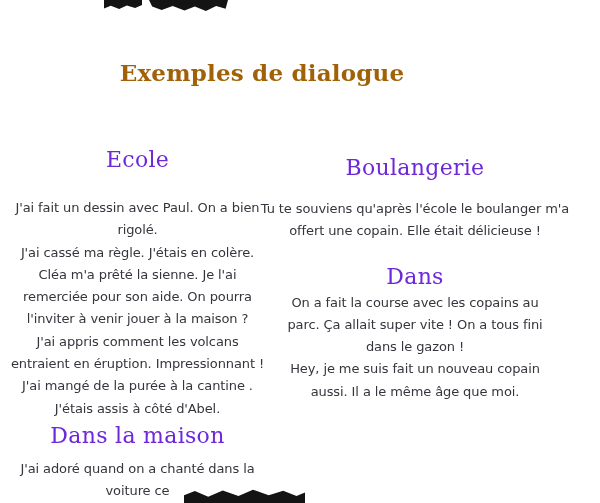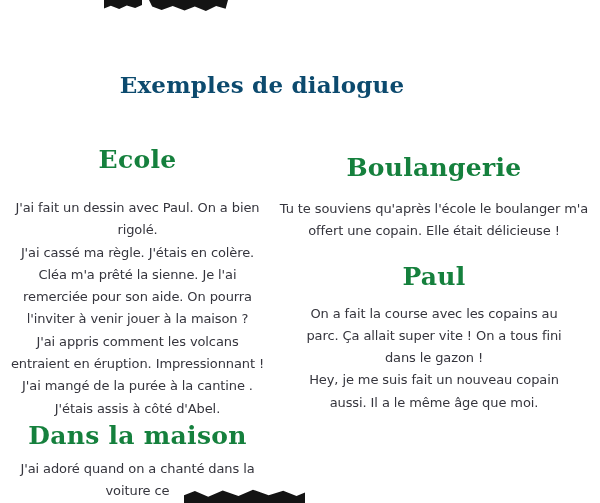--- a/index.html
+++ b/index.html
@@ -13,54 +13,53 @@
 
   .page-title {
     position: absolute;
     top: 59px;
     left: 0;
     width: 524px;
     text-align: center;
     font-family: "DejaVu Serif", serif;
     font-size: 23px;
     font-weight: 600;
-    color: #0c4a6e;
+    color: #a16207;
     letter-spacing: 0.2px;
-    margin-top: 12px;
   }
 
   .column { position: absolute; text-align: center; }
   .col-left  { left: 10px;  top: 146px; width: 255px; }
-  .col-right { left: 267px; top: 154px; width: 334px; }
+  .col-right { left: 248px; top: 154px; width: 334px; }
 
   .section-heading {
     font-family: "DejaVu Serif", serif;
-    font-size: 25px;
+    font-size: 22px;
     line-height: 28px;
-    font-weight: 700;
-    color: #15803d;
+    font-weight: 400;
+    color: #6d28d9;
     letter-spacing: 0.3px;
   }
 
   .dialogue {
     white-space: pre-line;
     font-family: "DejaVu Sans", sans-serif;
     font-size: 13px;
     line-height: 22.3px;
     color: #35353d;
     letter-spacing: -0.1px;
   }
 
   .col-left  .dialogue.first   { margin-top: 23px; }
   .col-left  .section-heading.second { margin-top: 2px; }
   .col-left  .dialogue.second  { margin-top: 8px; }
 
   .col-right .dialogue.first   { margin-top: 16px; }
   .col-right .section-heading.second { margin-top: 20px; }
-  .col-right .dialogue.second  { margin-top: 12px; }
+  .col-right .dialogue.second  { margin-top: 1px; }
 
   
   .scan-mark { position: absolute; background: #141414; }
   .mark-top-1 {
     left: 104px; top: 0; width: 38px; height: 9px;
     clip-path: polygon(0 0, 100% 0, 100% 55%, 82% 90%, 60% 60%, 40% 100%, 18% 65%, 0 95%);
   }
   .mark-top-2 {
     left: 149px; top: 0; width: 79px; height: 11px;
     clip-path: polygon(0 0, 100% 0, 97% 80%, 85% 55%, 72% 100%, 58% 60%, 45% 95%, 30% 55%, 16% 90%, 4% 60%);
@@ -92,21 +91,21 @@
 J'étais assis à côté d'Abel.</p>
   <h2 class="section-heading second">Dans la maison</h2>
   <p class="dialogue second">J'ai adoré quand on a chanté dans la voiture ce
 matin. On recommence demain ?</p>
 </div>
 
 <div class="column col-right">
   <h2 class="section-heading first">Boulangerie</h2>
   <p class="dialogue first">Tu te souviens qu'après l'école le boulanger m'a
 offert une copain. Elle était délicieuse !</p>
-  <h2 class="section-heading second">Paul</h2>
+  <h2 class="section-heading second">Dans</h2>
   <p class="dialogue second">On a fait la course avec les copains au
 parc. Ça allait super vite ! On a tous fini
 dans le gazon !
 Hey, je me suis fait un nouveau copain
 aussi. Il a le même âge que moi.</p>
 </div>
 
 <div class="scan-mark mark-bottom"></div>
 
 </body></html>

